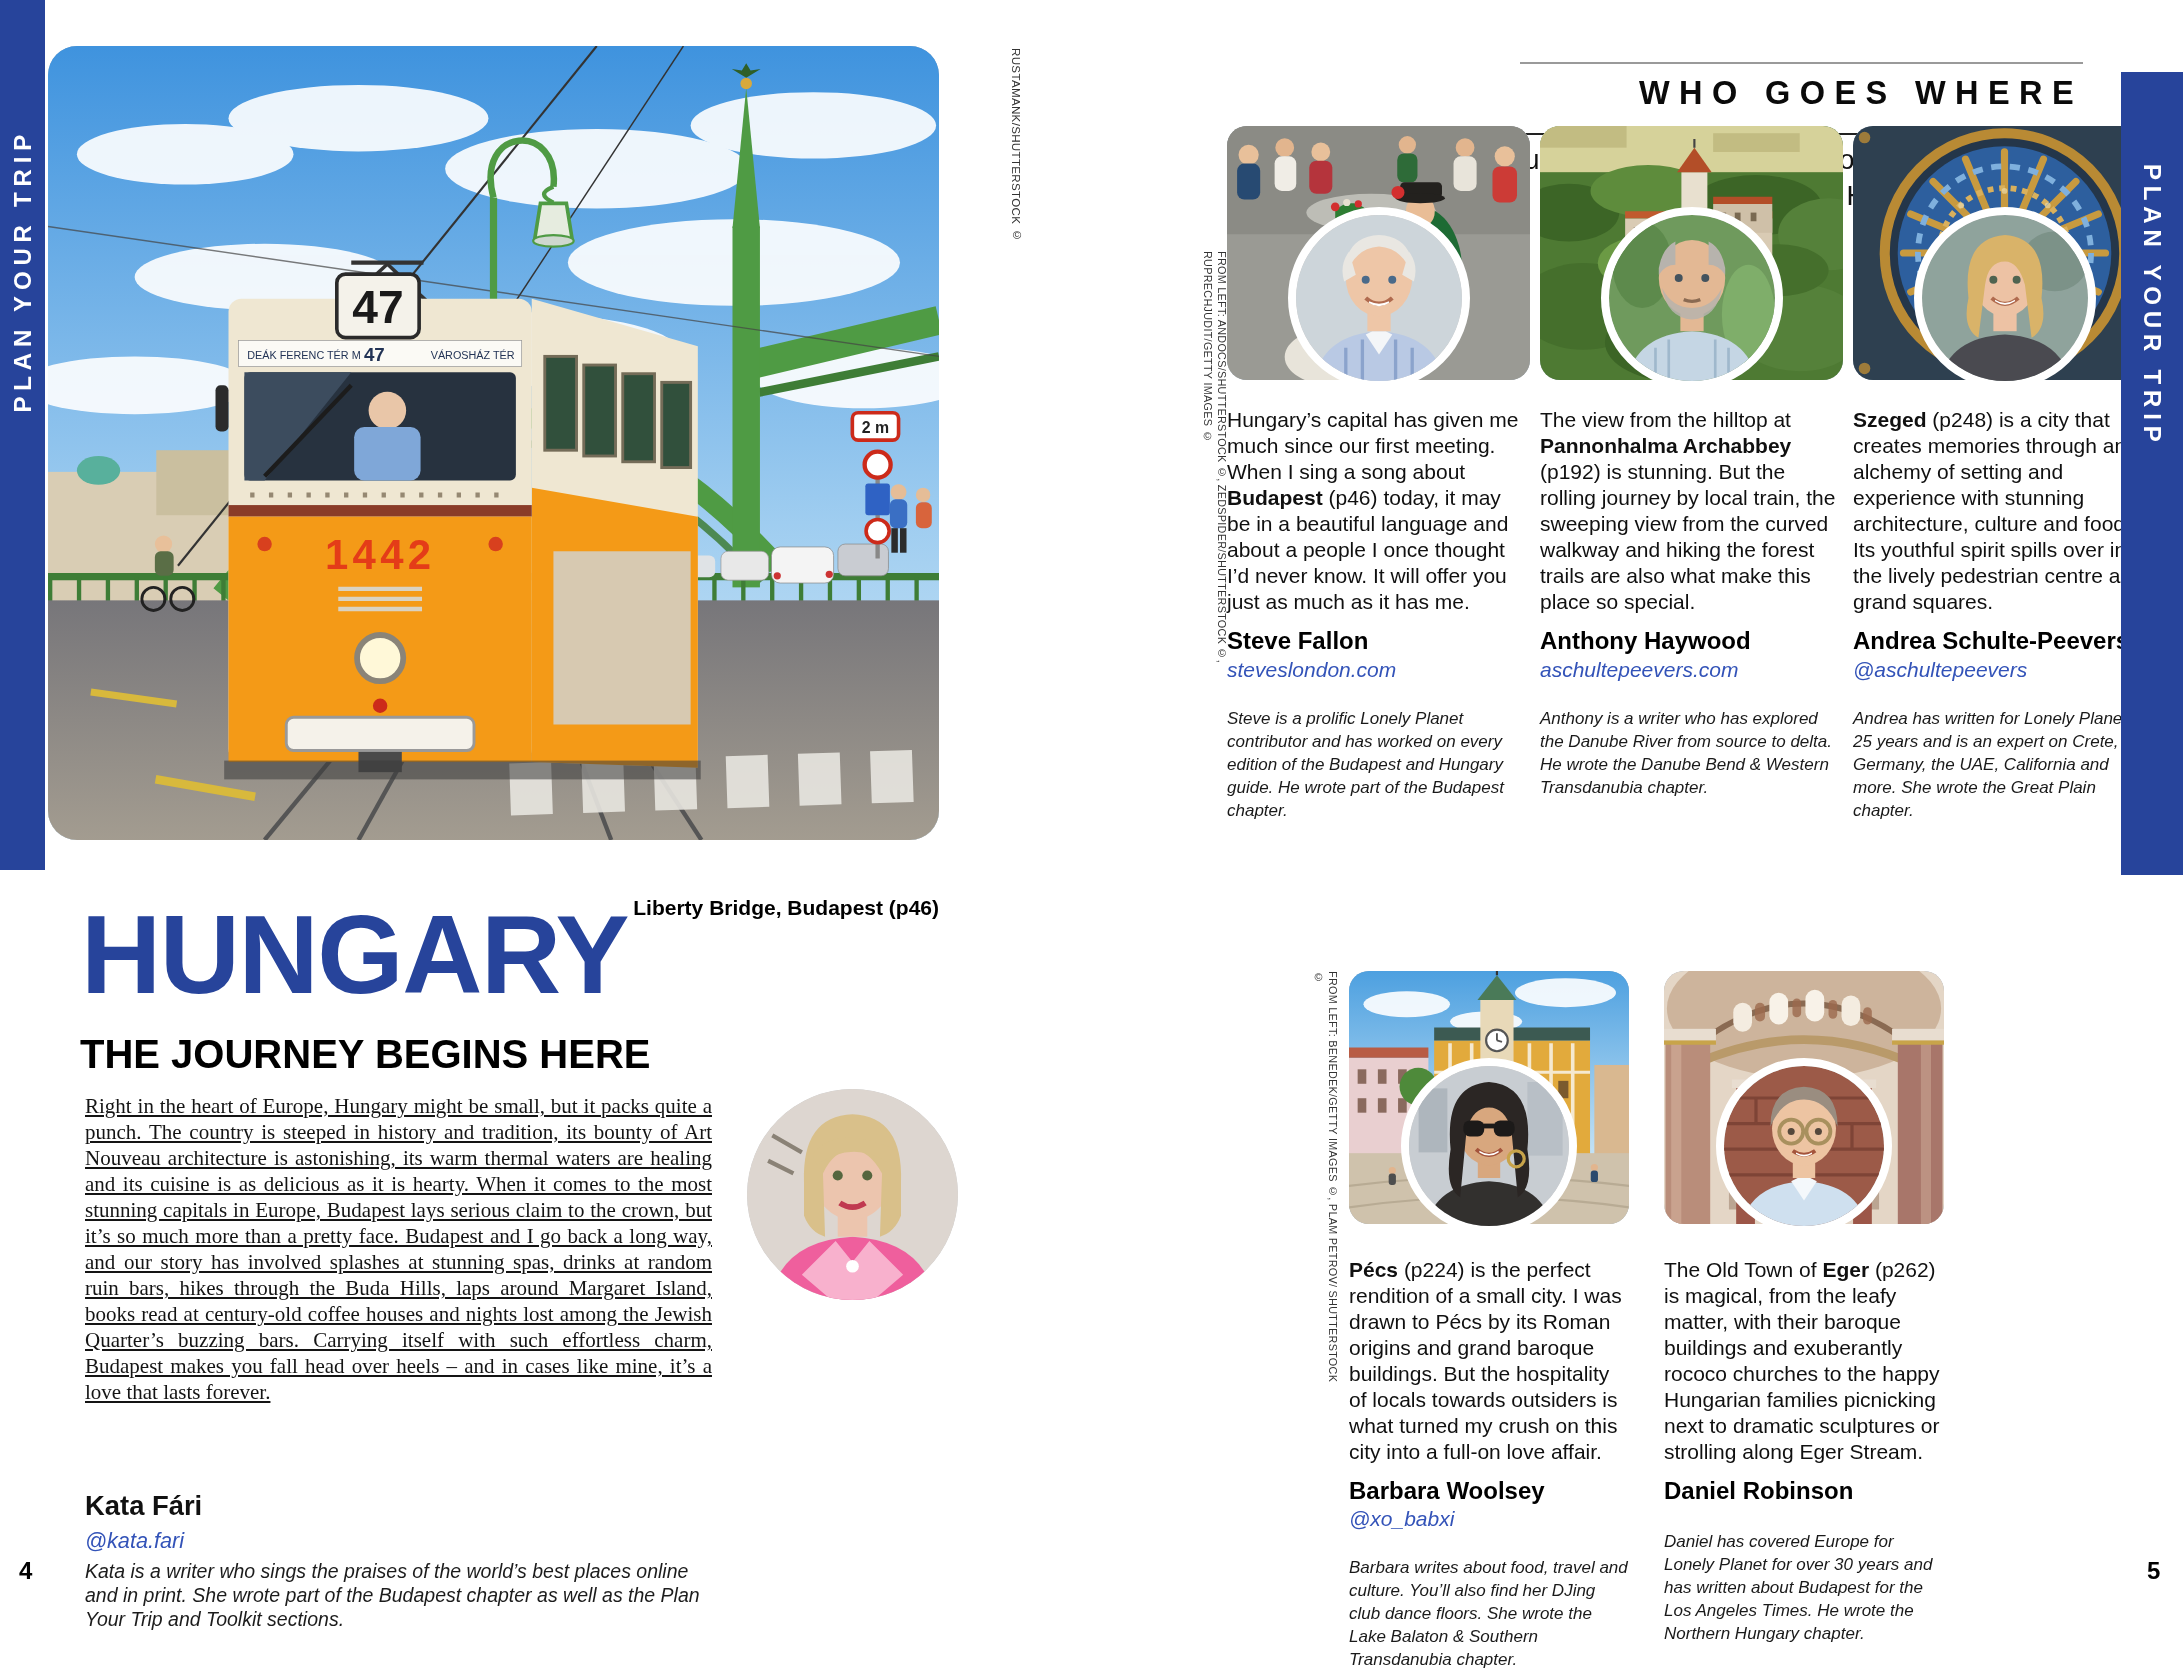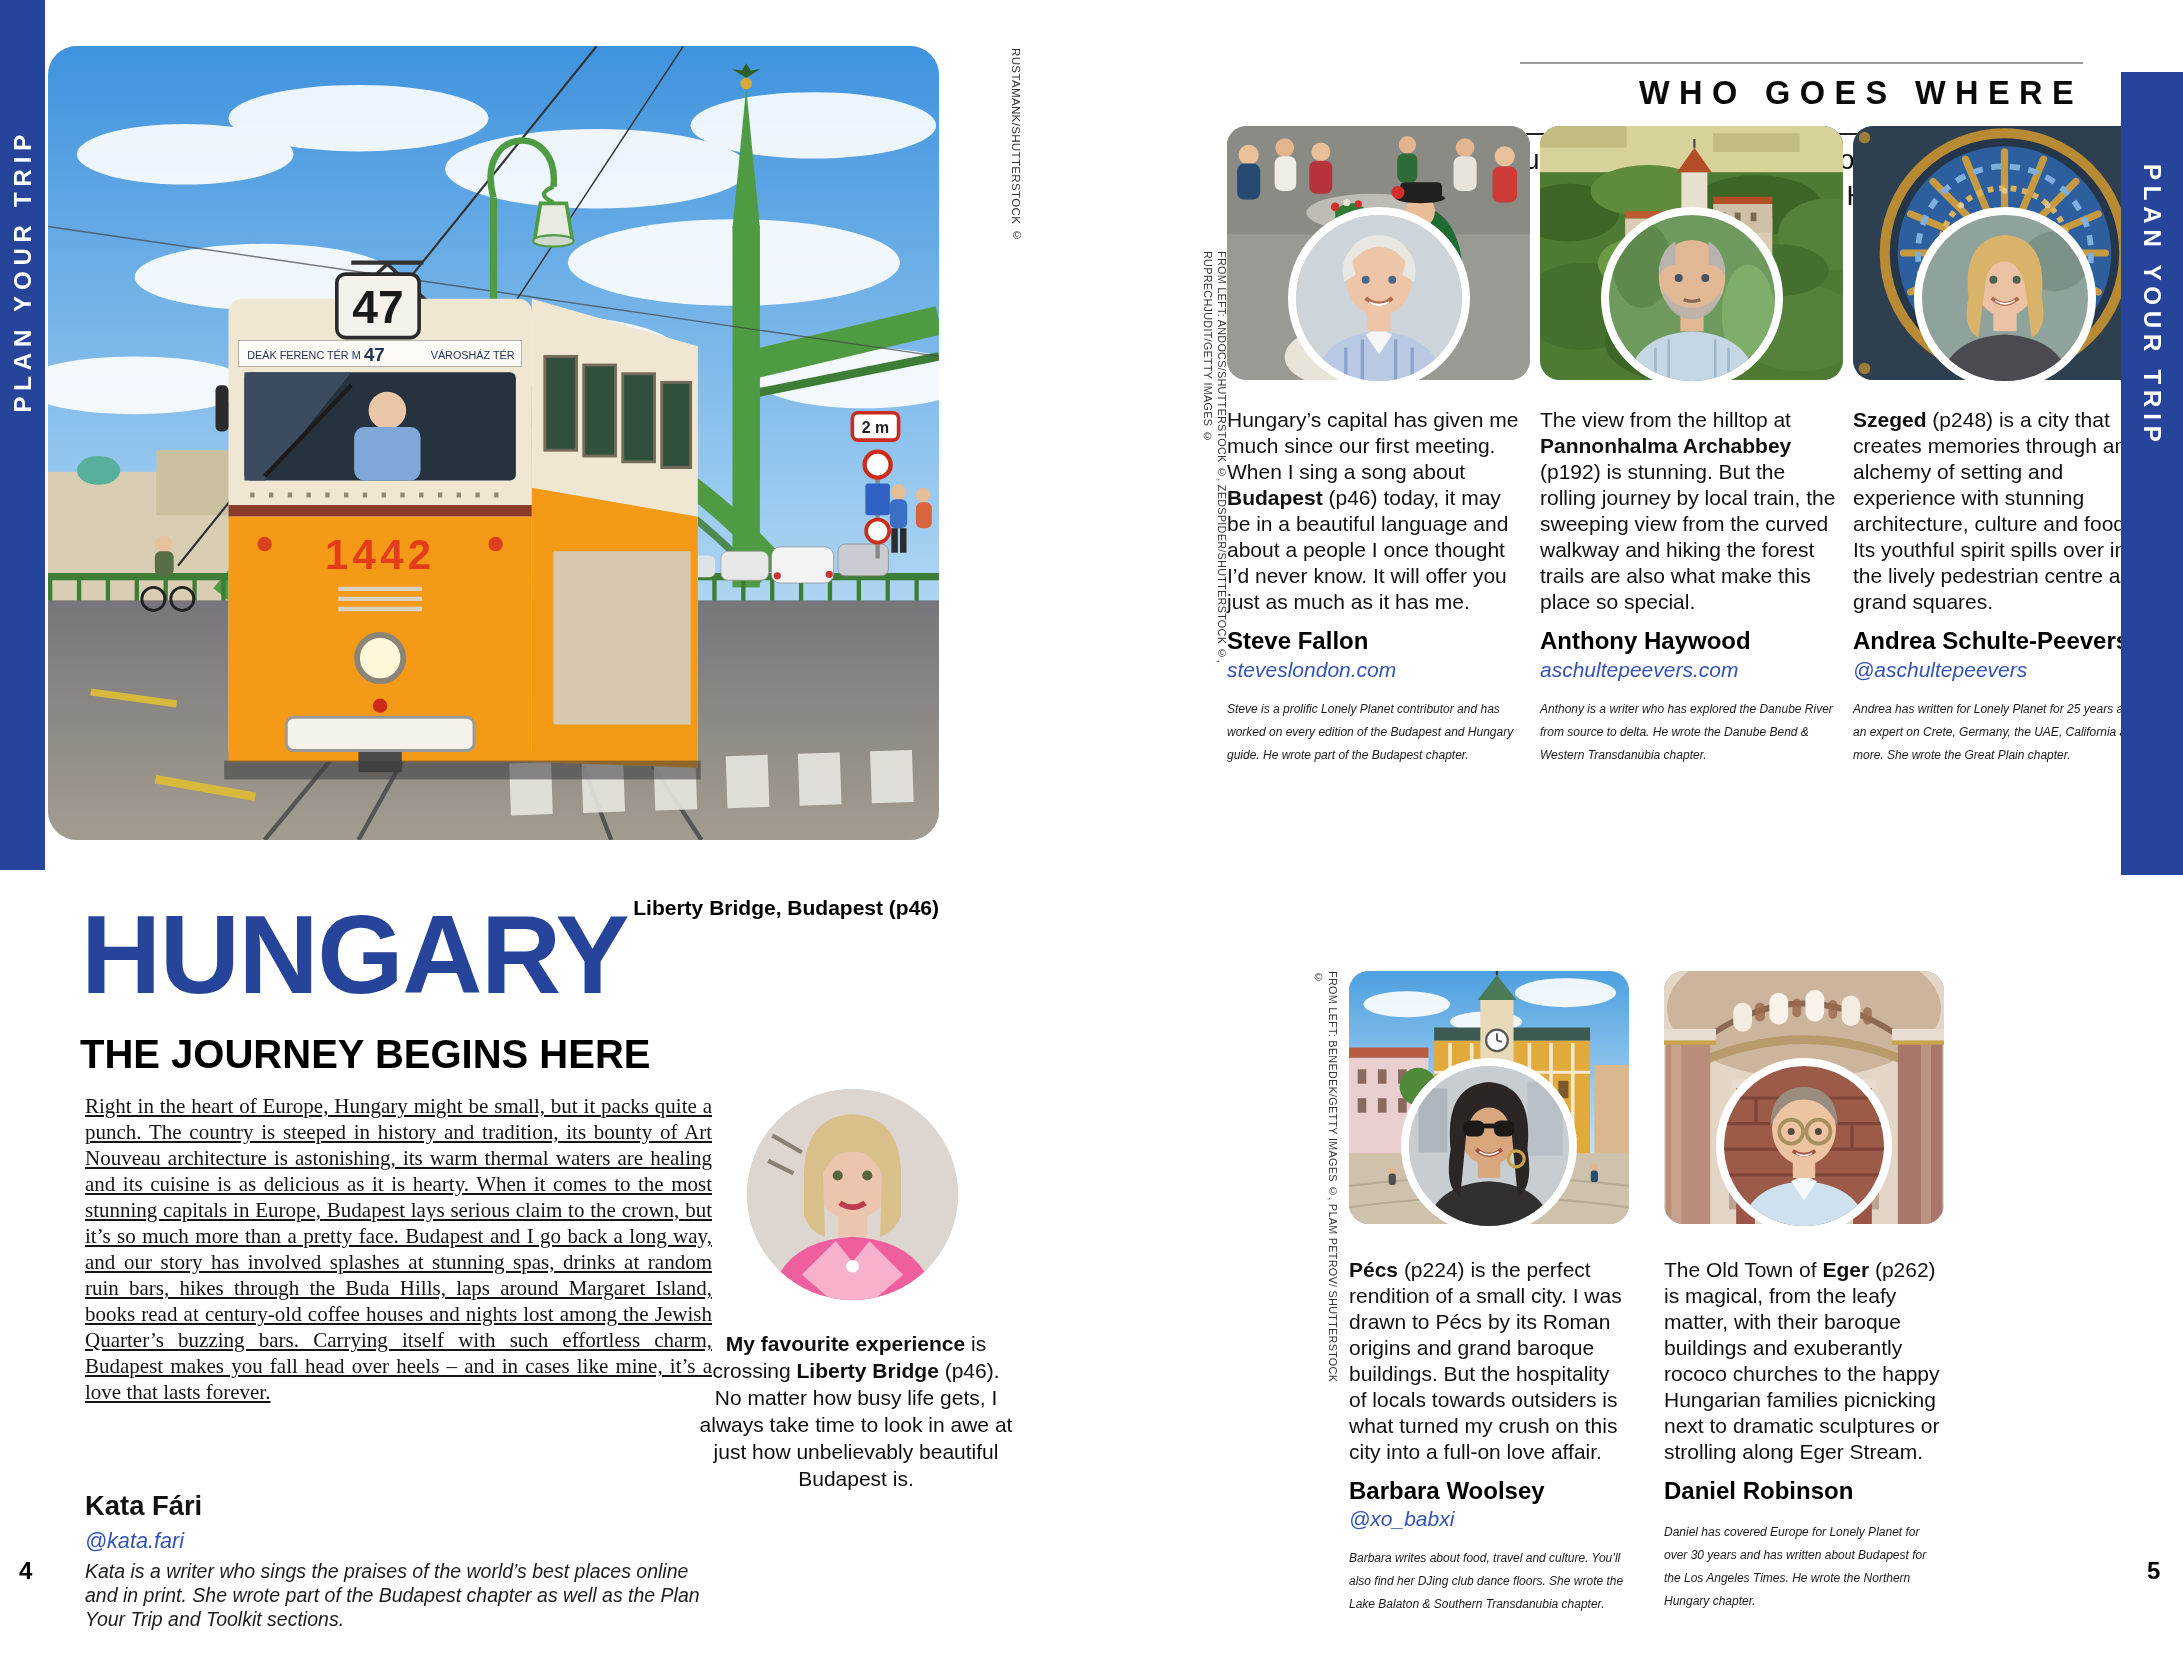--- a/index.html
+++ b/index.html
@@ -71,21 +71,21 @@
   .wphoto1{height:254px;border-radius:20px;}
   .wphoto2{height:253px;border-radius:20px;}
   .wavatar{position:absolute;left:50%;transform:translateX(-50%);
            border:8px solid #fff;box-sizing:border-box;z-index:2;}
   .wavatar1{top:81px;width:182px;height:182px;}
   .wavatar2{top:87px;width:176px;height:176px;}
   .wquote{margin-top:27.4px;font-size:21px;line-height:26px;color:#101010;}
   .wcol2 .wquote{margin-top:33px;}
   .wname{margin-top:11.6px;font-size:24px;font-weight:800;color:#000;}
   .wlink{margin-top:2.9px;font-size:21px;font-style:italic;color:var(--link);}
-  .wbio{margin-top:16px;font-size:12px;font-style:italic;line-height:23px;color:#1a1a1a;}
+  .wbio{margin-top:25px;font-size:17px;font-style:italic;line-height:23px;color:#1a1a1a;}
 </style>
 </head>
 <body>
 
 <div id="canvas">
 
   <div class="abs tab tab-left">
     <span class="tab-text">PLAN YOUR TRIP</span>
   </div>
 
@@ -267,23 +267,20 @@
       <circle cx="50" cy="84" r="3" fill="#fff"></circle>
       <rect x="43" y="54" width="14" height="16" fill="#ecc5ae"></rect>
       <ellipse cx="50" cy="40" rx="19" ry="22" fill="#ecc5ae"></ellipse>
       <path d="M27 44 Q26 13 50 12 Q74 13 73 44 L73 60 Q70 68 63 70 L64 40 Q58 29 50 29 Q41 29 36 40 L37 70 Q30 68 27 60 Z" fill="#d9c08a"></path>
       <path d="M31 31 Q42 17 69 28 L67 35 Q50 24 33 36 Z" fill="#d9c08a"></path>
       <circle cx="43" cy="41" r="2.4" fill="#55663f"></circle>
         <circle cx="57" cy="41" r="2.4" fill="#55663f"></circle>
       <path d="M44 54 Q50 58 56 54" stroke="#c03a50" stroke-width="2.6" fill="none"></path>
     </svg>
   </div>
-  <div class="abs kata-caption">
-    <b>My favourite experience</b><span> is crossing </span><b>Liberty Bridge</b><span> (p46). No matter how busy life gets, I always take time to look in awe at just how unbelievably beautiful Budapest is.</span>
-  </div>
 
   <div class="abs wgw">
     <div class="rule rule-top"></div>
     <div class="wgw-title">WHO GOES WHERE</div>
     <div class="rule rule-bottom"></div>
     <div class="wgw-sub sub1">Our writers and experts choose the places which,</div>
     <div class="wgw-sub sub2">for them, define Hungary.</div>
   </div>
 
   <div class="abs vcredit credit-row1">FROM LEFT: ANDOCS/SHUTTERSTOCK ©, ZEDSPIDER/SHUTTERSTOCK ©, RUPRECHJUDIT/GETTY IMAGES ©</div>

